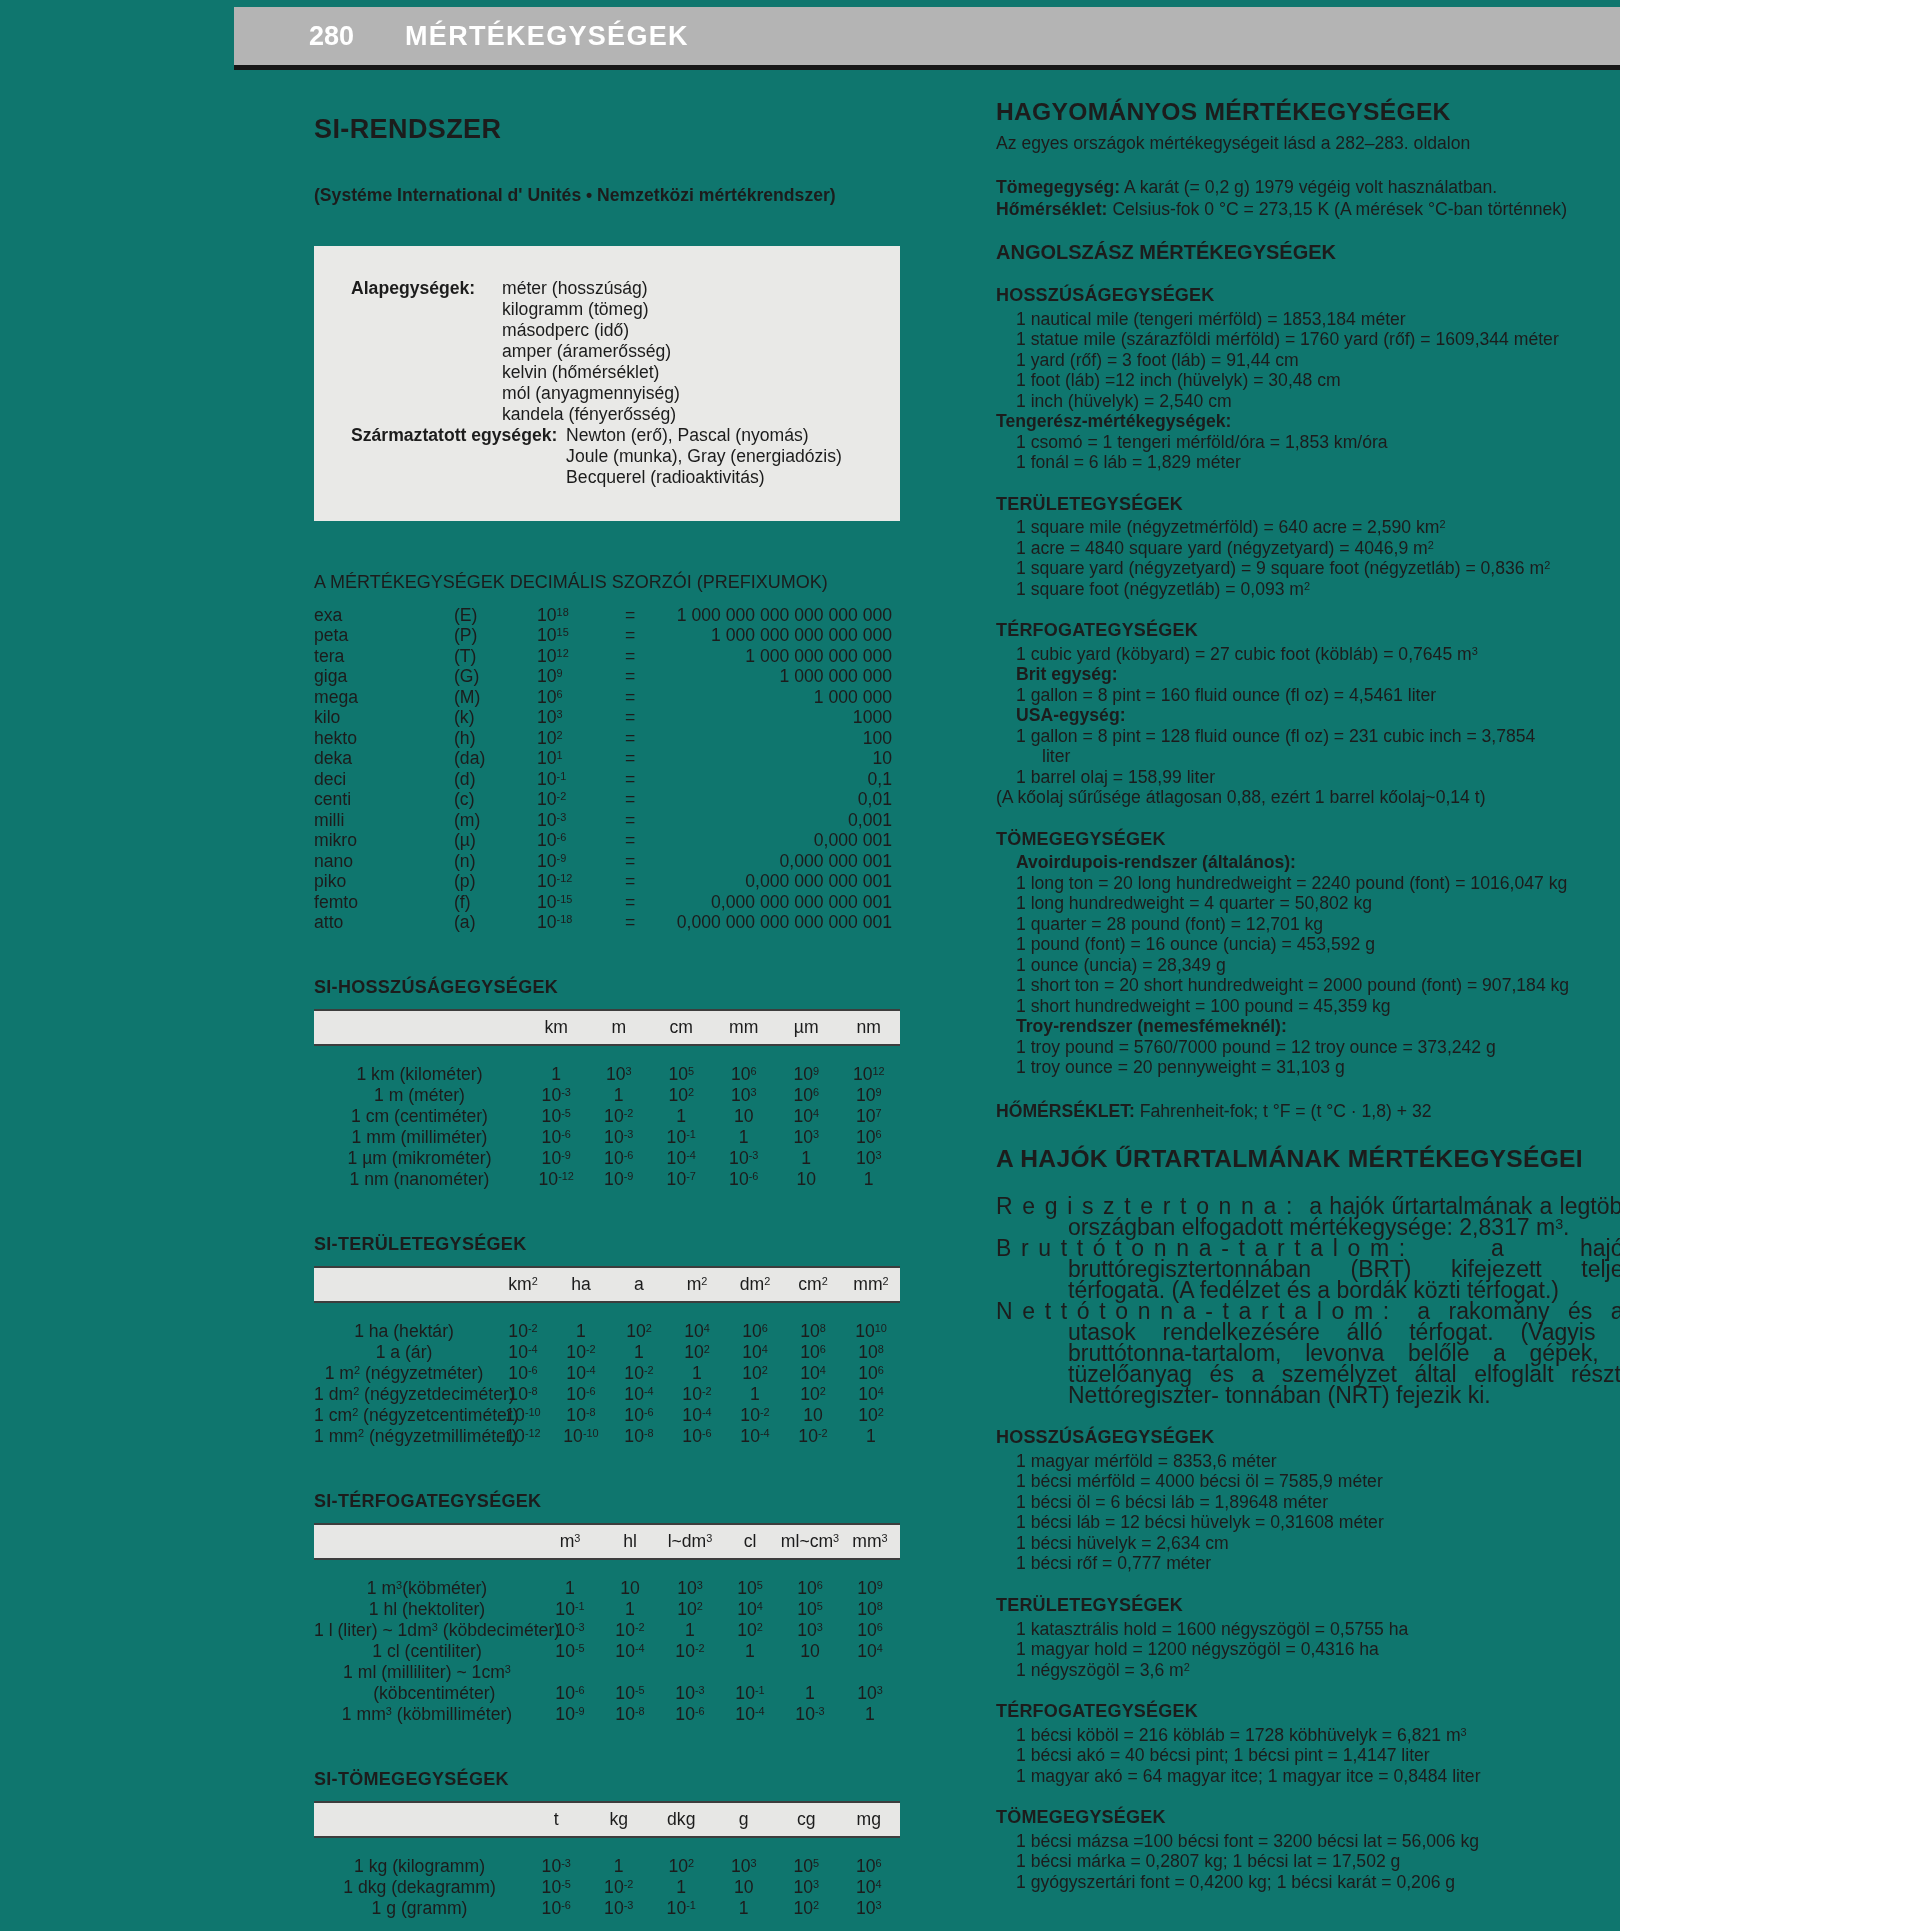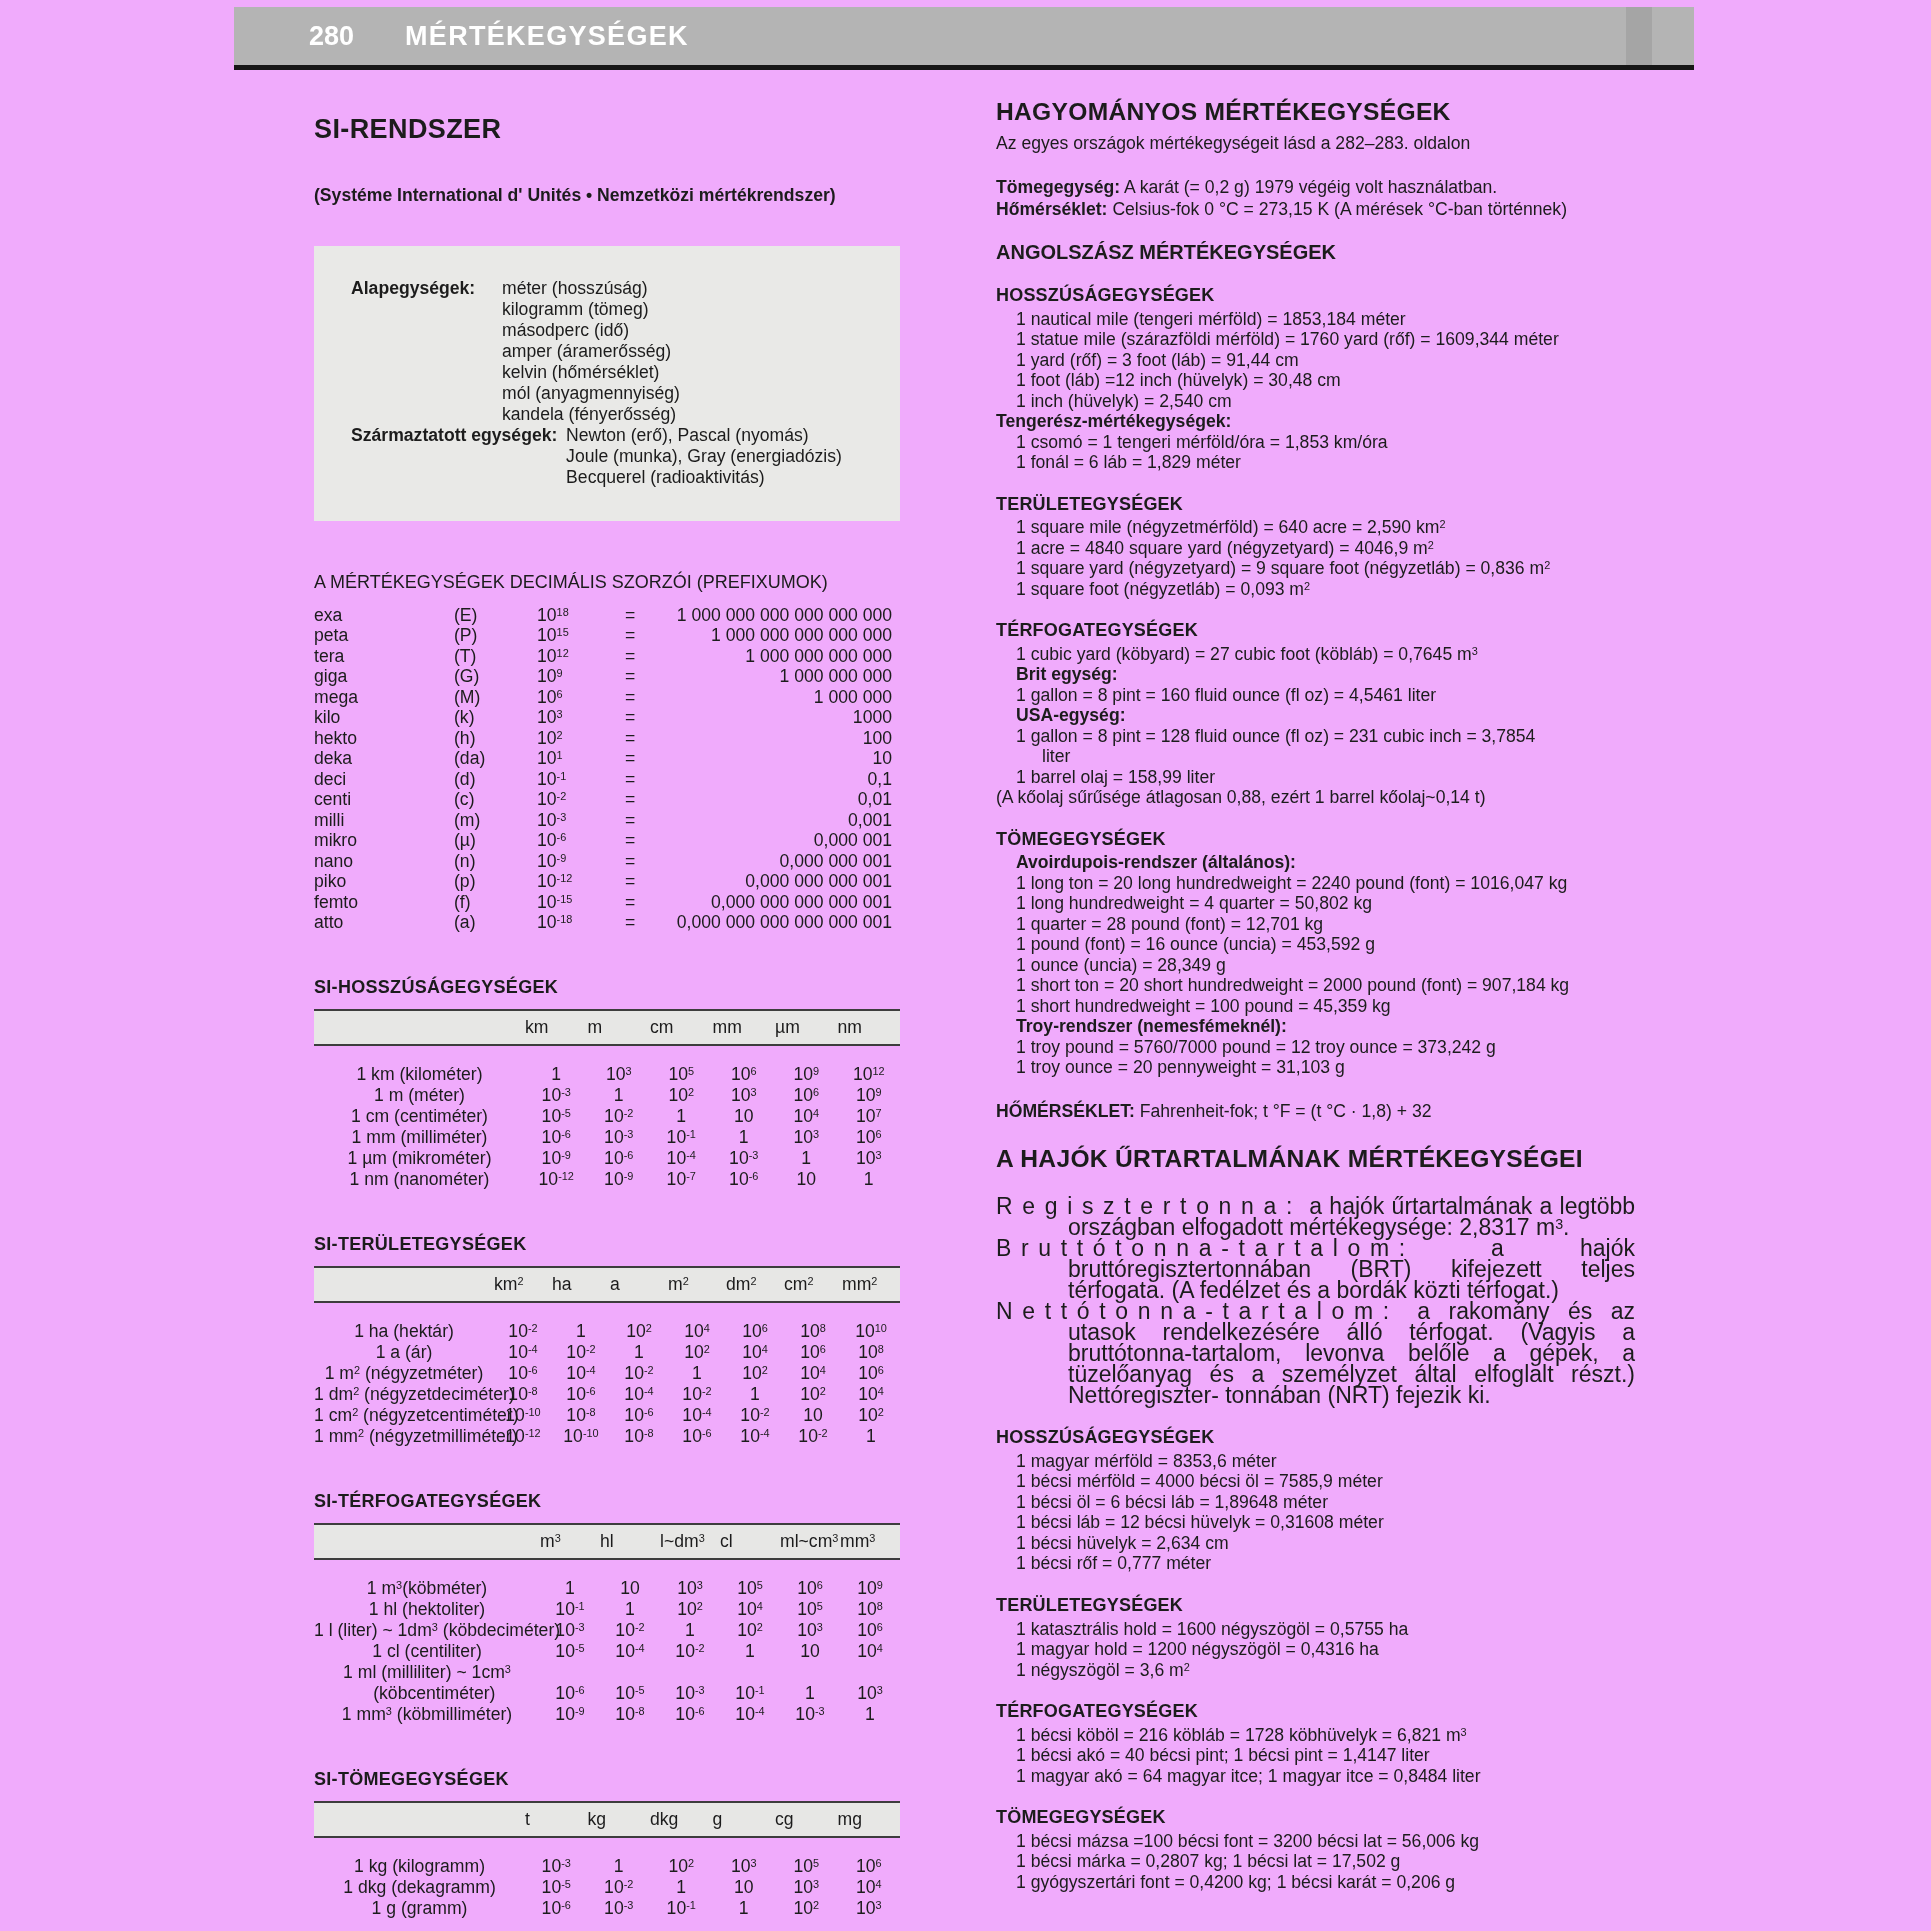--- a/index.html
+++ b/index.html
@@ -1,16 +1,16 @@
 <!DOCTYPE html>
 <html style="font-size:14px"><head>
 <meta charset="utf-8">
 <style>
   html,body{margin:0;padding:0;background:#ffffff;}
-  .page{position:relative;width:1931px;height:1931px;background:#f0abfc;overflow:hidden;
+  .page{position:relative;width:1620px;height:1931px;background:#0f766e;overflow:hidden;
         font-family:"Liberation Sans", sans-serif;color:#1c1c1c;}
   
   .header-bar{position:absolute;left:234px;top:7px;width:1460px;height:58px;background:#b4b4b4;
               border-bottom:5.3px solid #161616;display:flex;align-items:center;}
   .header-smudge{position:absolute;right:42px;top:0;width:26px;height:58px;background:rgba(100,100,100,.18);}
   .page-num{margin-left:75px;font-size:27px;font-weight:bold;color:#ffffff;}
   .header-title{margin-left:51px;font-size:27px;font-weight:bold;color:#ffffff;letter-spacing:1.3px;}
   
   .col-left{position:absolute;left:314px;top:102px;width:586px;}
   .col-right{position:absolute;left:996px;top:91px;width:639px;}
@@ -23,21 +23,21 @@
   .box-label.w1{width:151px;}
   .box-label.w2{margin-right:8.8px;}
   .prefix-title{font-size:18px;margin-top:51px;line-height:21px;}
   .prefix-rows{margin-top:11.4px;width:578px;}
   .prefix-row{display:grid;grid-template-columns:140px 83px 88px 50px 1fr;font-size:17.6px;line-height:20.5px;}
   .p-val{text-align:right;}
   .tbl-block{margin-top:44px;}
   .tbl-title{font-size:18px;font-weight:bold;margin-bottom:11.4px;letter-spacing:0.3px;}
   table.si-tbl{table-layout:fixed;width:586px;border-collapse:collapse;}
   table.si-tbl th{background:#e7e7e5;border-top:2.6px solid #3d3d3d;border-bottom:2.6px solid #3d3d3d;
-                  height:33px;font-weight:normal;font-size:17.6px;text-align:left;padding:0;}
+                  height:33px;font-weight:normal;font-size:17.6px;text-align:center;padding:0;}
   table.si-tbl td{height:21px;font-size:17.6px;padding:0;vertical-align:bottom;}
   table.si-tbl td.num{text-align:center;}
   table.si-tbl td.lbl{white-space:nowrap;text-align:center;}
   table.si-tbl tbody tr:first-child td{padding-top:17.6px;}
   col.w240{width:211px;} col.w205{width:180px;} col.w258{width:226px;}
   sup{font-size:62%;vertical-align:baseline;position:relative;top:-.45em;line-height:0;}
   
   .h1{font-size:24.6px;font-weight:bold;margin:23px 0 7px;letter-spacing:0.3px;}
   .h1.first{margin-top:7px;}
   .h1.gap-after{margin-bottom:23px;}

